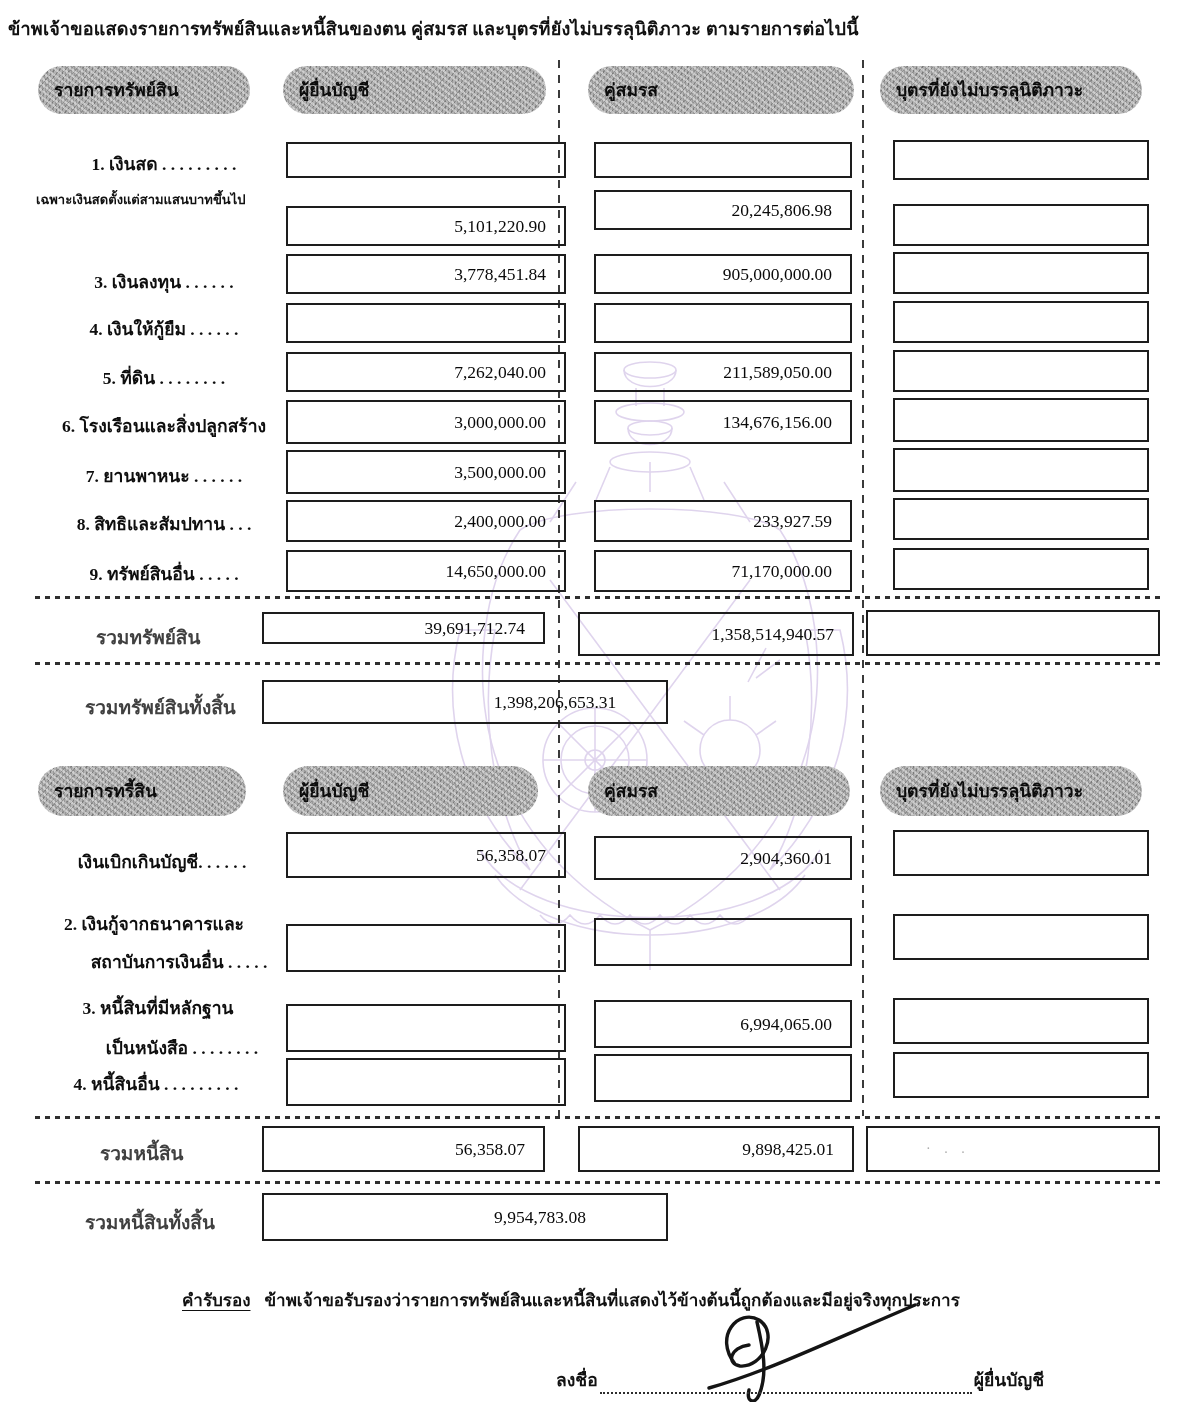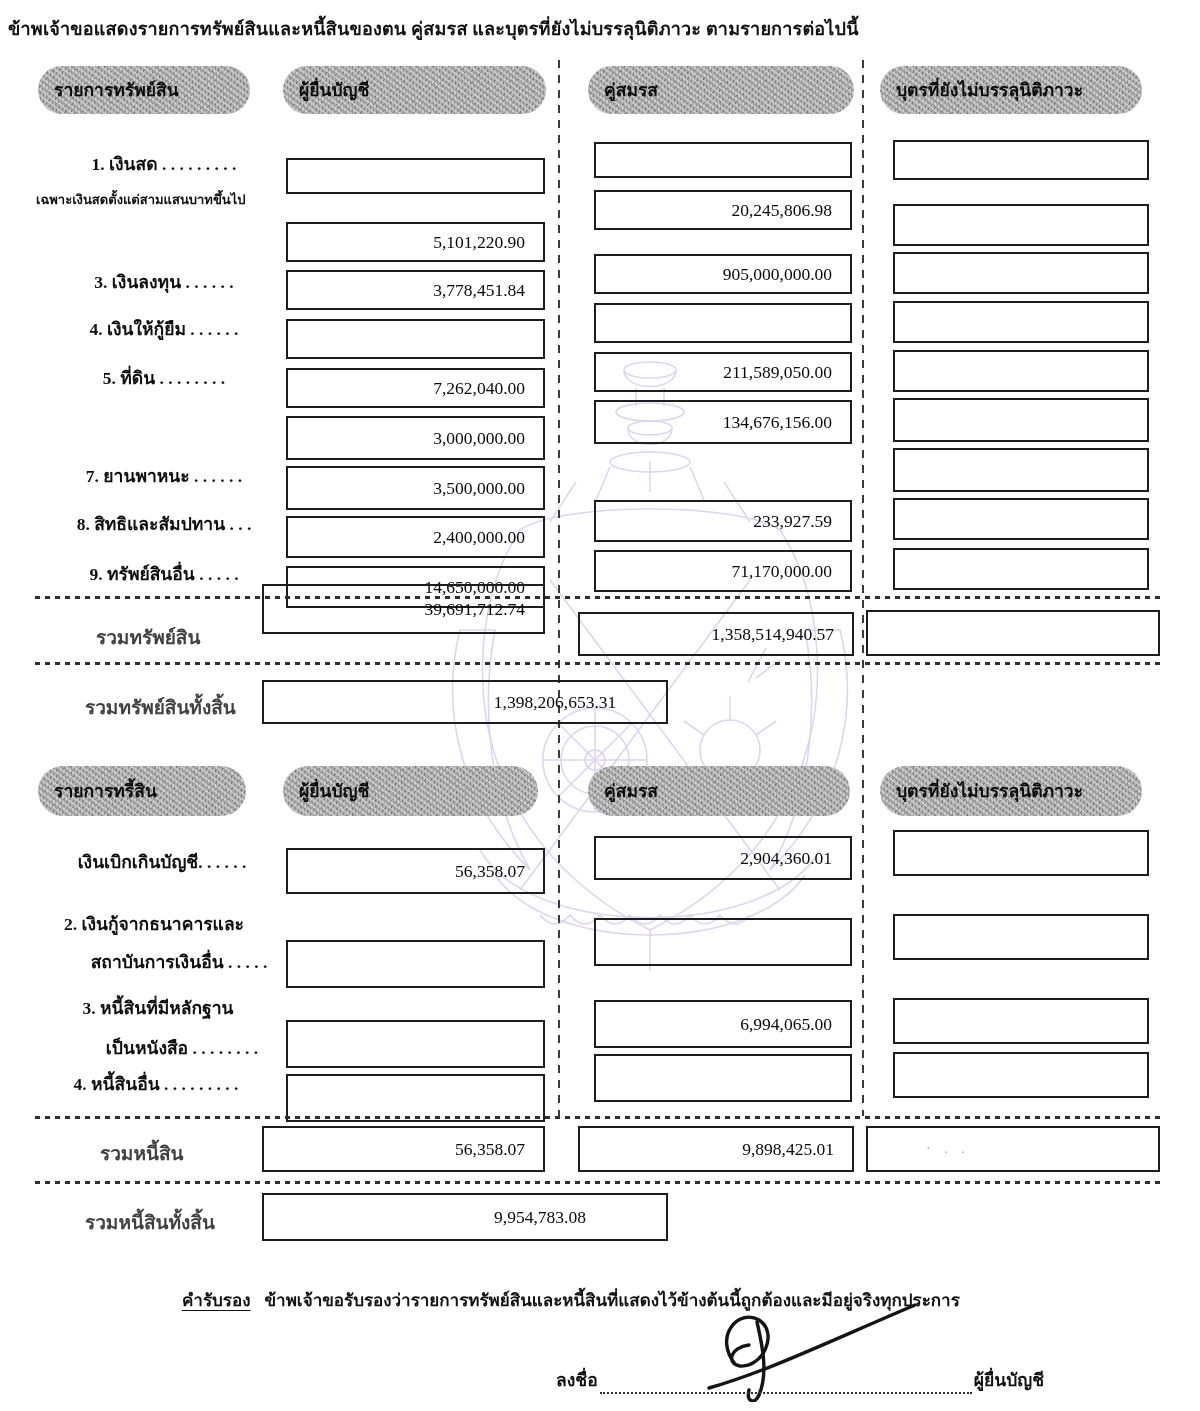--- a/index.html
+++ b/index.html
@@ -33,21 +33,21 @@
     position:absolute;left:40px;width:248px;font-size:17.5px;font-weight:bold;
     white-space:nowrap;color:#0e0e0e;text-align:center;
   }
   .note{
     position:absolute;left:36px;width:260px;font-size:13px;font-weight:bold;color:#101010;white-space:nowrap;
   }
   .box{
     position:absolute;border:2px solid #1d1d1d;box-sizing:border-box;background:transparent;
     display:flex;align-items:center;justify-content:flex-end;
   }
-  .col-d{left:286px;width:259px;margin-top:16px;}
+  .col-d{left:286px;width:280px;}
   .col-s{left:594px;width:258px;}
   .col-c{left:893px;width:256px;}
   .tot-d{left:262px;width:283px;}
   .tot-s{left:578px;width:276px;}
   .tot-c{left:866px;width:294px;}
   .gbox{left:262px;width:406px;}
   .val{font-family:"Liberation Serif","DejaVu Sans",serif;font-size:17.5px;color:#090909;padding-right:18px;white-space:nowrap;}
   .val-center{padding:0;margin:0 auto;}
   .shift-a{transform:translateX(90px);}
   .shift-l{transform:translateX(75px);}
@@ -166,20 +166,21 @@
   <div class="box col-d" style="top:352px;height:40px">
       <span class="val">7,262,040.00</span>
     </div>
   <div class="box col-s" style="top:352px;height:40px">
       <span class="val">211,589,050.00</span>
     </div>
   <div class="box col-c" style="top:350px;height:42px">
       <span class="val"></span>
     </div>
 
+  <div class="rlabel" style="top:412px">6.  โรงเรือนและสิ่งปลูกสร้าง</div>
   <div class="box col-d" style="top:400px;height:44px">
       <span class="val">3,000,000.00</span>
     </div>
   <div class="box col-s" style="top:400px;height:44px">
       <span class="val">134,676,156.00</span>
     </div>
   <div class="box col-c" style="top:398px;height:44px">
       <span class="val"></span>
     </div>
 
@@ -209,21 +210,21 @@
   <div class="box col-s" style="top:550px;height:42px">
       <span class="val">71,170,000.00</span>
     </div>
   <div class="box col-c" style="top:548px;height:42px">
       <span class="val"></span>
     </div>
 
   <div class="hdash" style="top:596px"></div>
 
   <div class="tlabel" style="left:96px;top:622px">รวมทรัพย์สิน</div>
-  <div class="box tot-d" style="top:584px;height:50px">
+  <div class="box tot-d" style="top:612px;height:32px">
       <span class="val">39,691,712.74</span>
     </div>
   <div class="box tot-s" style="top:612px;height:44px">
       <span class="val">1,358,514,940.57</span>
     </div>
   <div class="box tot-c" style="top:610px;height:46px">
       <span class="val"></span>
     </div>
 
   <div class="hdash" style="top:662px"></div>

